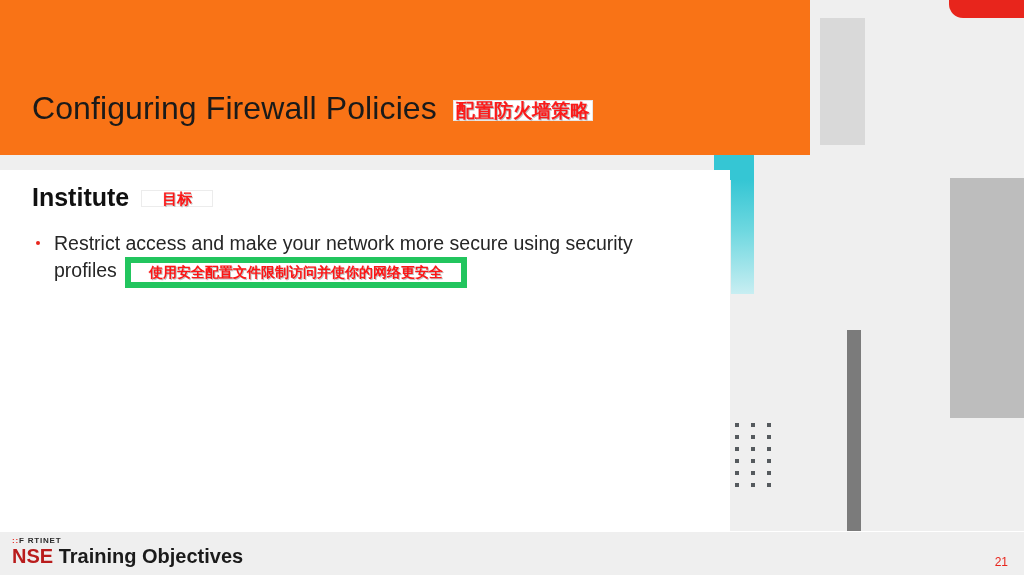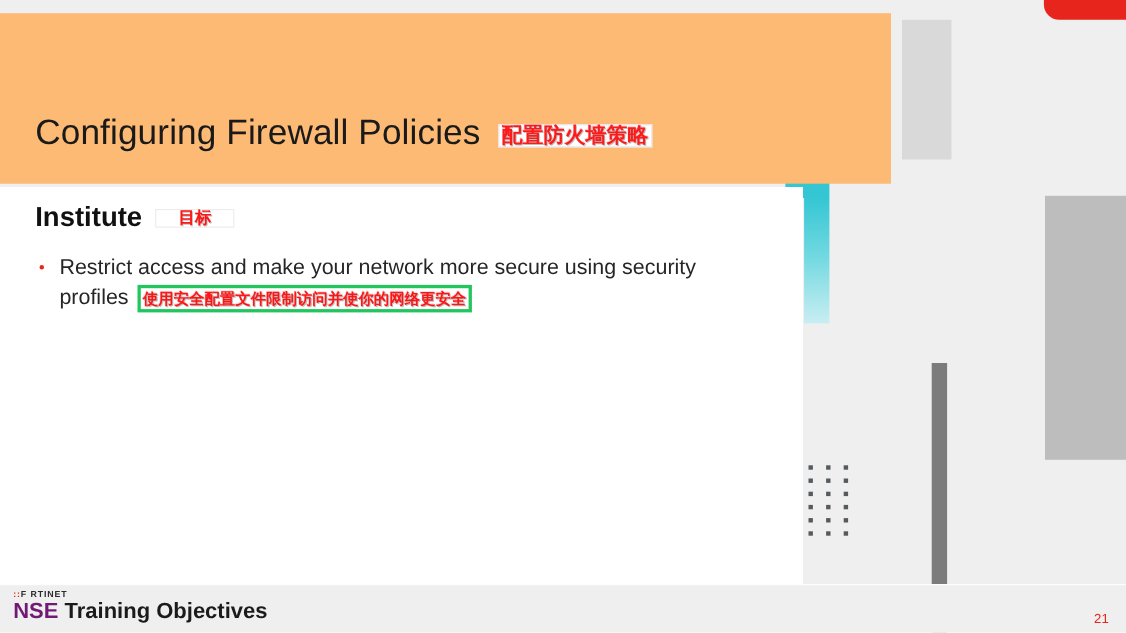--- a/index.html
+++ b/index.html
@@ -93,24 +93,24 @@
   .dot-grid span {
     width: 4px;
     height: 4px;
     background: #555a5e;
     display: block;
   }
 
   
   .header-band {
     position: absolute;
-    top: 12px; left: 0;
+    top: 0; left: 0;
     width: 810px;
     height: 155px;
-    background: #fdba74;
+    background: #f97316;
   }
   .slide-title {
     position: absolute;
     top: 92px;
     left: 32px;
     font-size: 32px;
     font-weight: 400;
     color: #1a1a1a;
     letter-spacing: 0.1px;
     white-space: nowrap;
@@ -193,22 +193,22 @@
     background: #e8251c;
     border-radius: 50%;
   }
   .cn-note {
     display: inline-block;
     margin-left: 8px;
     font-size: 14px;
     font-weight: bold;
     color: #fc1616;
     background: #ffffff;
-    padding: 0 2px;
-    border: 3px solid #22c55e;
+    padding: 0 18px;
+    border: 6px solid #22c55e;
     text-shadow:
        1px 1px 0 #c0c0c0,
       -0.5px -0.5px 0 #ffdcdc;
     white-space: nowrap;
   }
 
   
   .footer {
     position: absolute;
     left: 0;
@@ -240,21 +240,21 @@
     margin-bottom: 1px;
   }
   .logo-fortinet .fmark { color: #e8251c; }
   .logo-main {
     display: block;
     font-size: 20px;
     font-weight: bold;
     line-height: 1;
     white-space: nowrap;
   }
-  .logo-nse { color: #701a75; }
+  .logo-nse { color: #b91c1c; }
   .logo-ti  { color: #1b1b1b; }
 
   .page-number {
     position: absolute;
     right: 16px;
     top: 24px;
     font-size: 12px;
     color: #e8251c;
   }
 </style>

